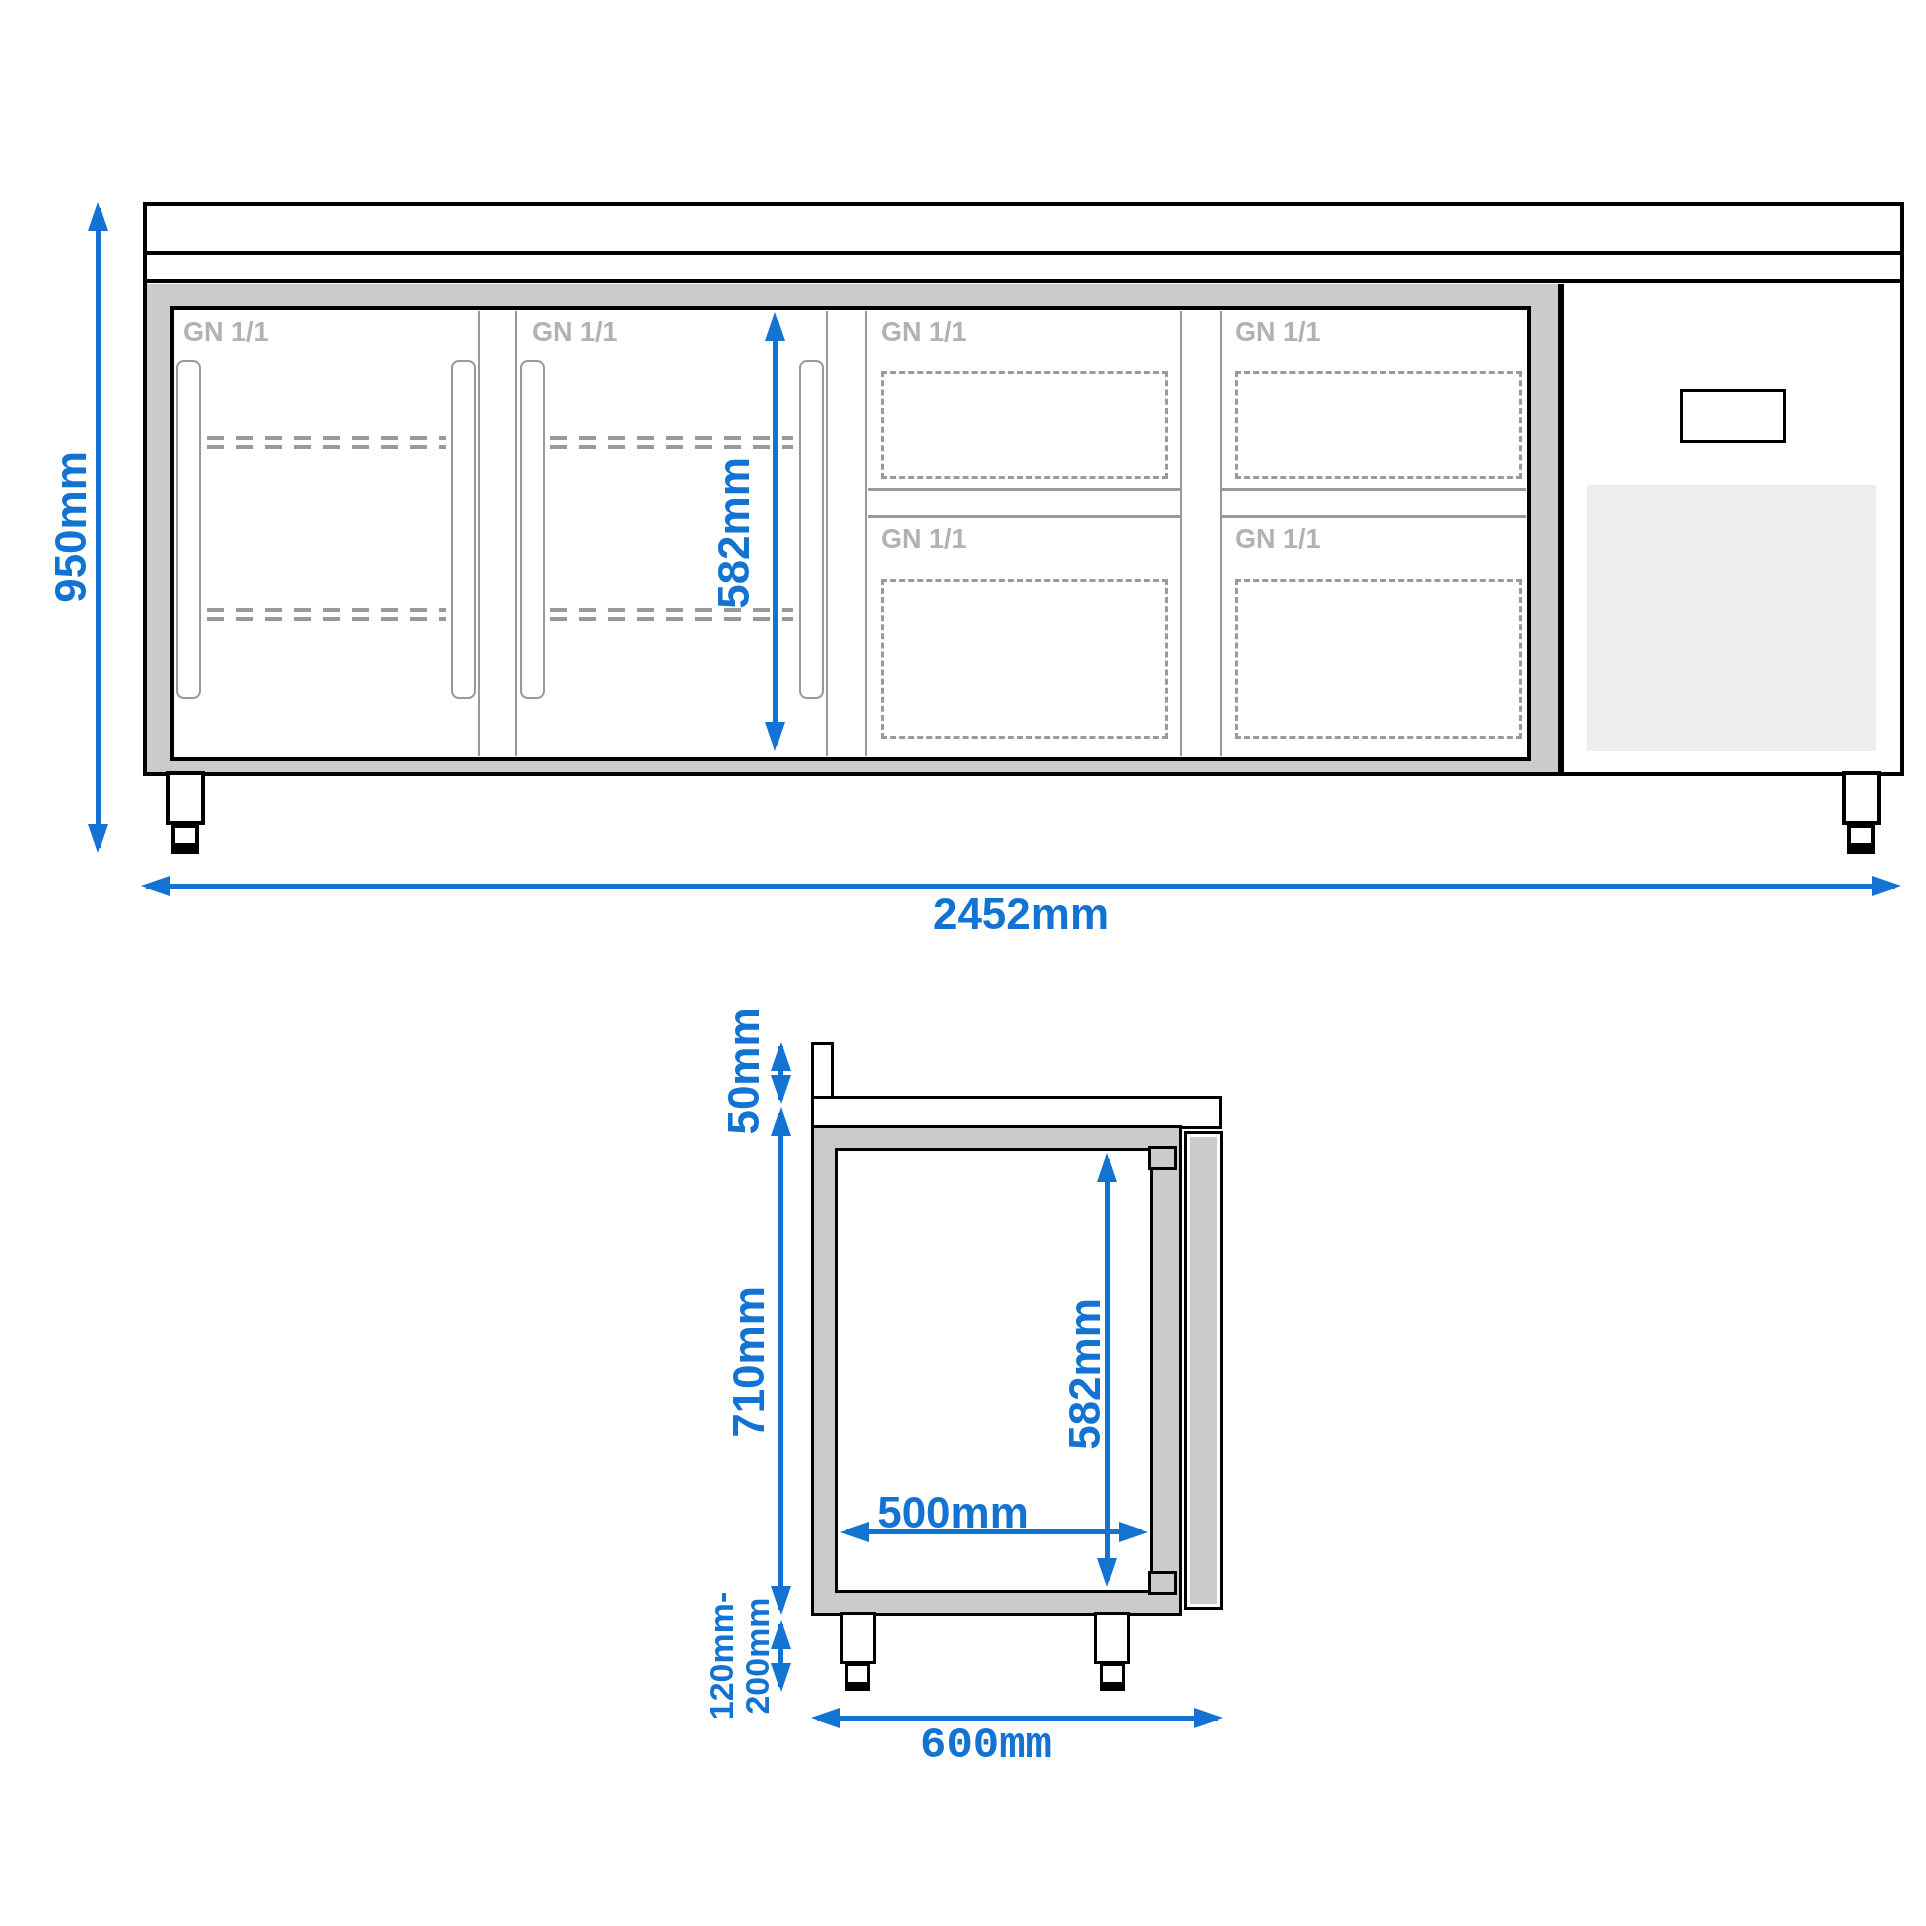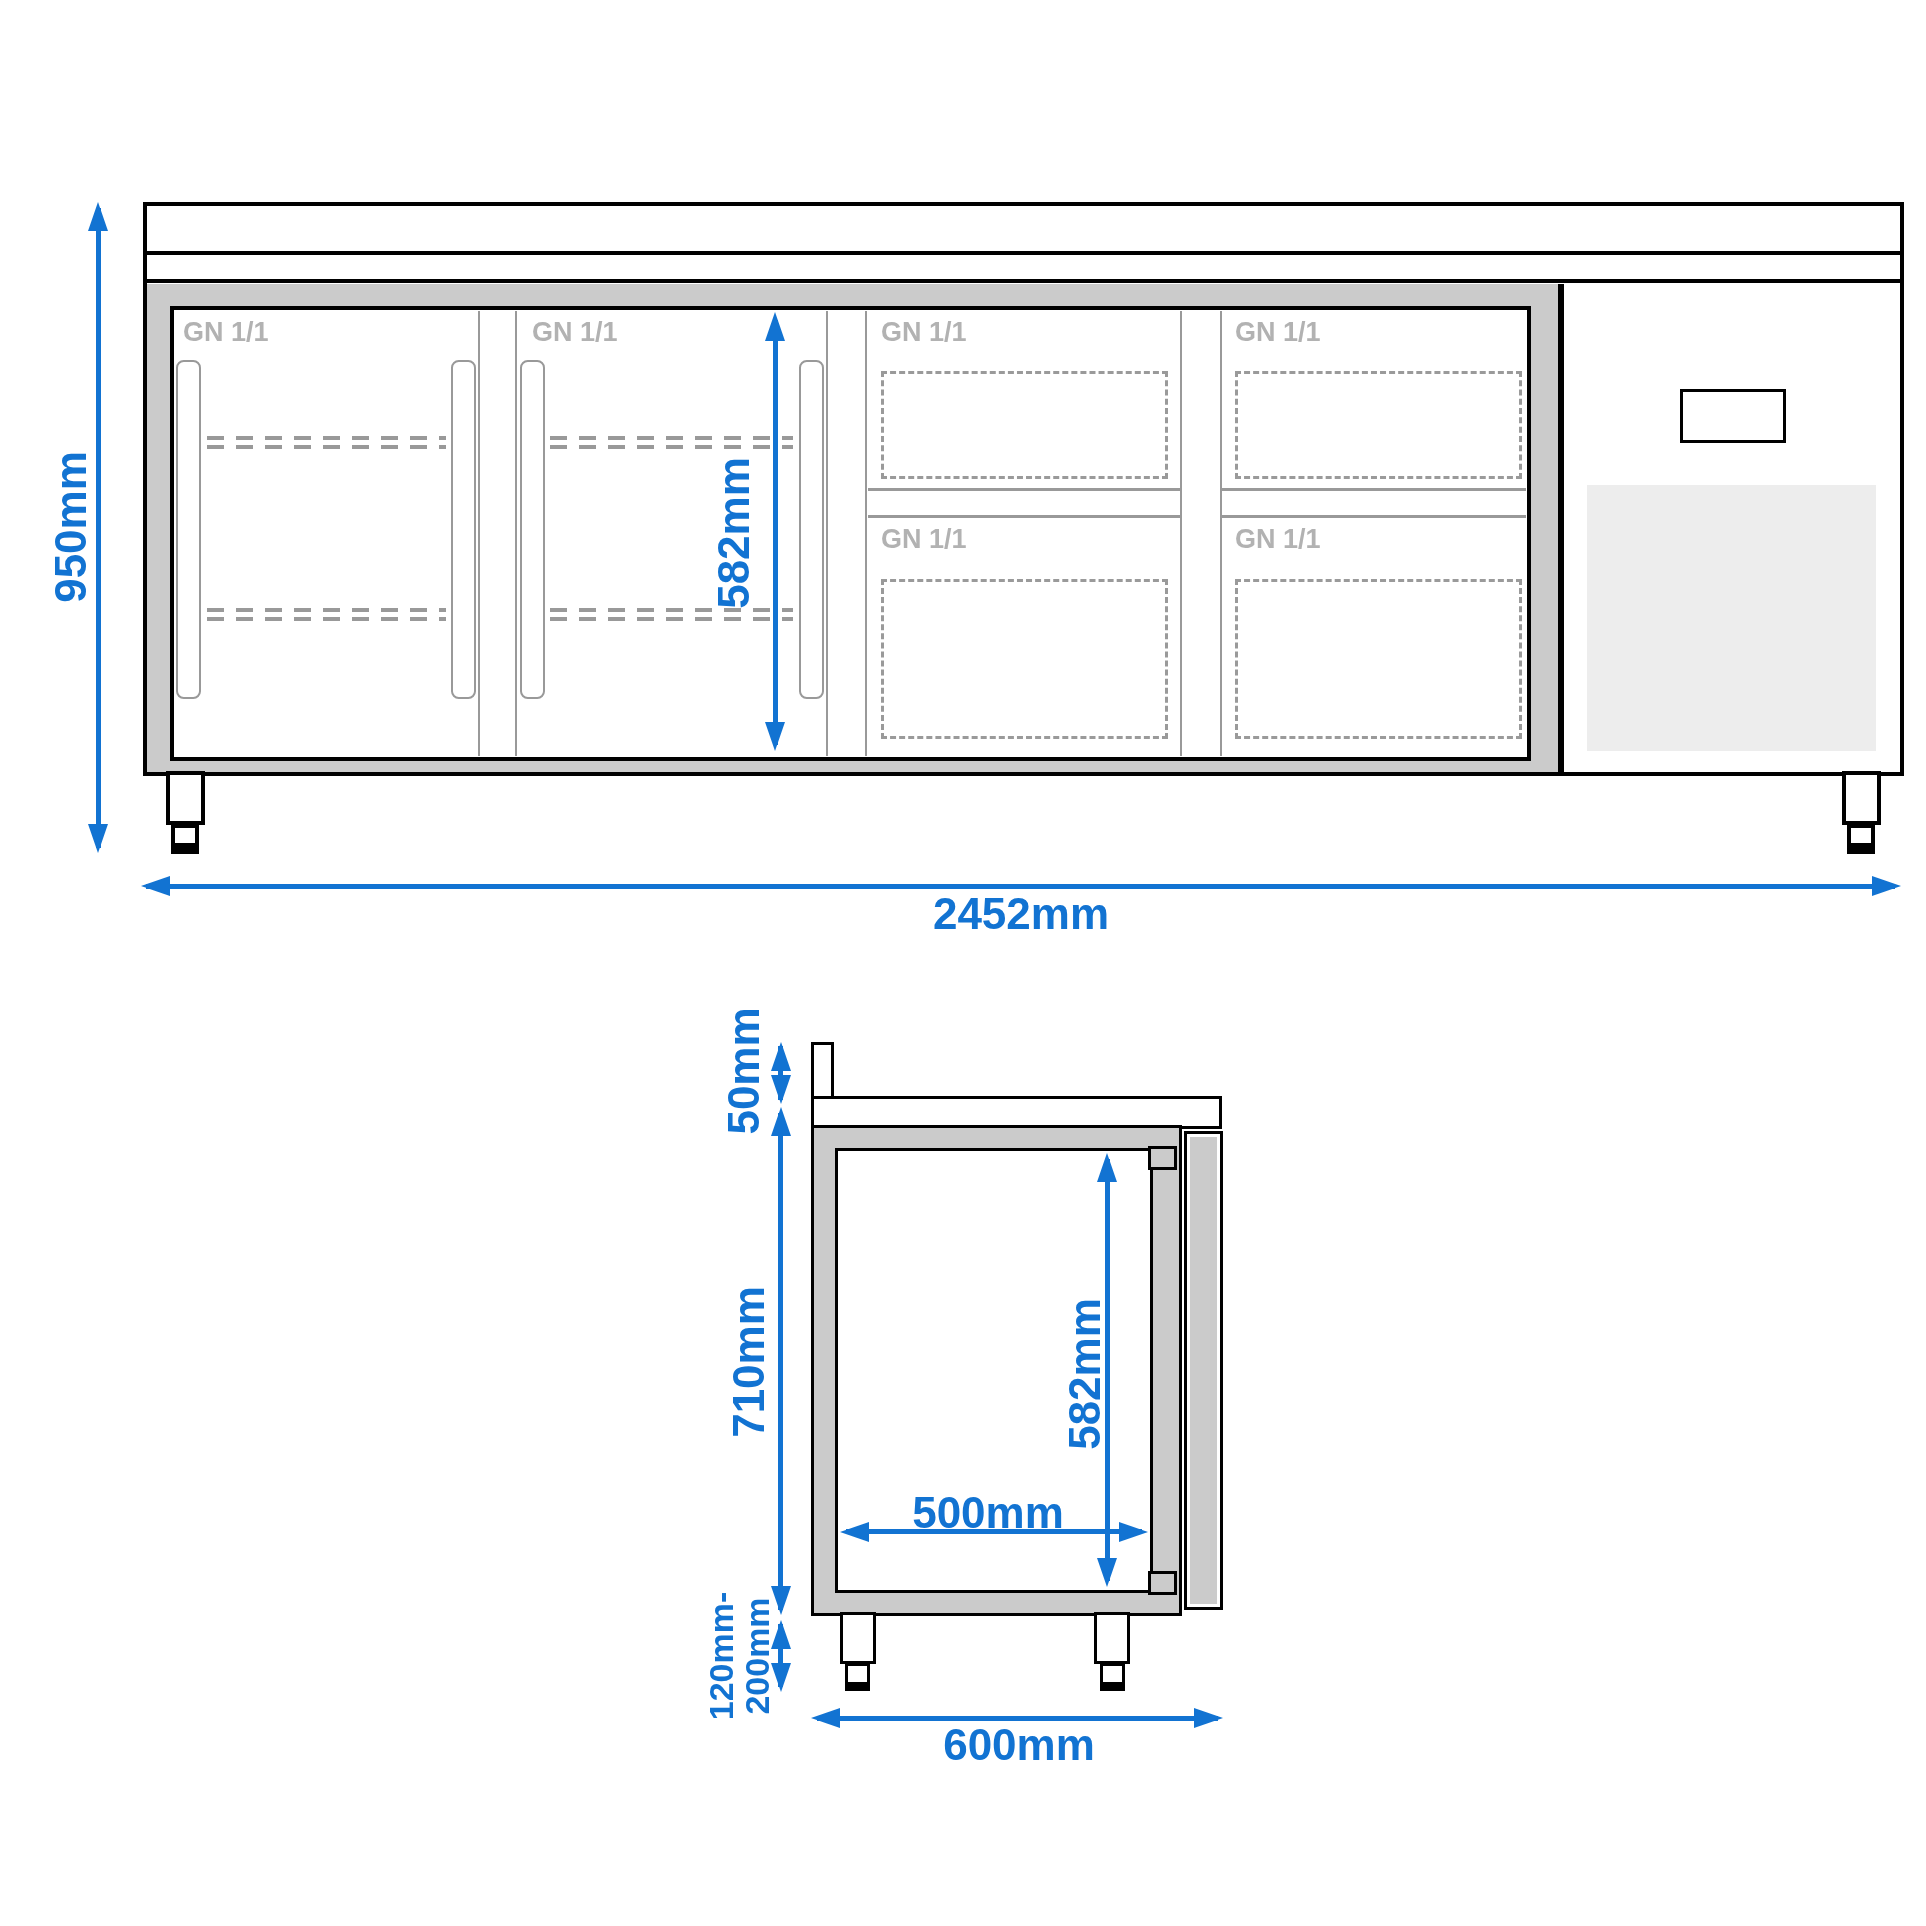--- a/index.html
+++ b/index.html
@@ -156,30 +156,30 @@
     <div class="dimlabel rot" style="left:749px;top:399px;">710mm</div>
 
     <div class="shaft-v" style="left:1105px;top:196px;height:422px;"></div>
     <div class="ah ah-up" style="left:1097px;top:190px;"></div>
     <div class="ah ah-down" style="left:1097px;top:595px;"></div>
     <div class="dimlabel rot" style="left:1085px;top:411px;">582mm</div>
 
     <div class="shaft-h" style="left:846px;top:566px;width:296px;"></div>
     <div class="ah ah-left" style="left:840px;top:559px;"></div>
     <div class="ah ah-right" style="left:1119px;top:559px;"></div>
-    <div class="dimlabel" style="left:988px;top:550px;">500mm</div>
+    <div class="dimlabel" style="left:953px;top:550px;">500mm</div>
 
     <div class="shaft-v" style="left:778px;top:661px;height:63px;"></div>
     <div class="ah ah-up" style="left:771px;top:657px;"></div>
     <div class="ah ah-down" style="left:771px;top:700px;"></div>
     <div class="dimlabel rot small" style="left:740px;top:693px;">
       <div>120mm-</div>
       <div>200mm</div>
     </div>
 
     <div class="shaft-h" style="left:817px;top:753px;width:401px;"></div>
     <div class="ah ah-left" style="left:811px;top:745px;"></div>
     <div class="ah ah-right" style="left:1194px;top:745px;"></div>
-    <div class="dimlabel" style="left:1019px;top:782px;">600mm</div>
+    <div class="dimlabel" style="left:986px;top:782px;font-family:Liberation Mono, monospace;">600mm</div>
   </div>
 
 </div>
 
 
 </body></html>

